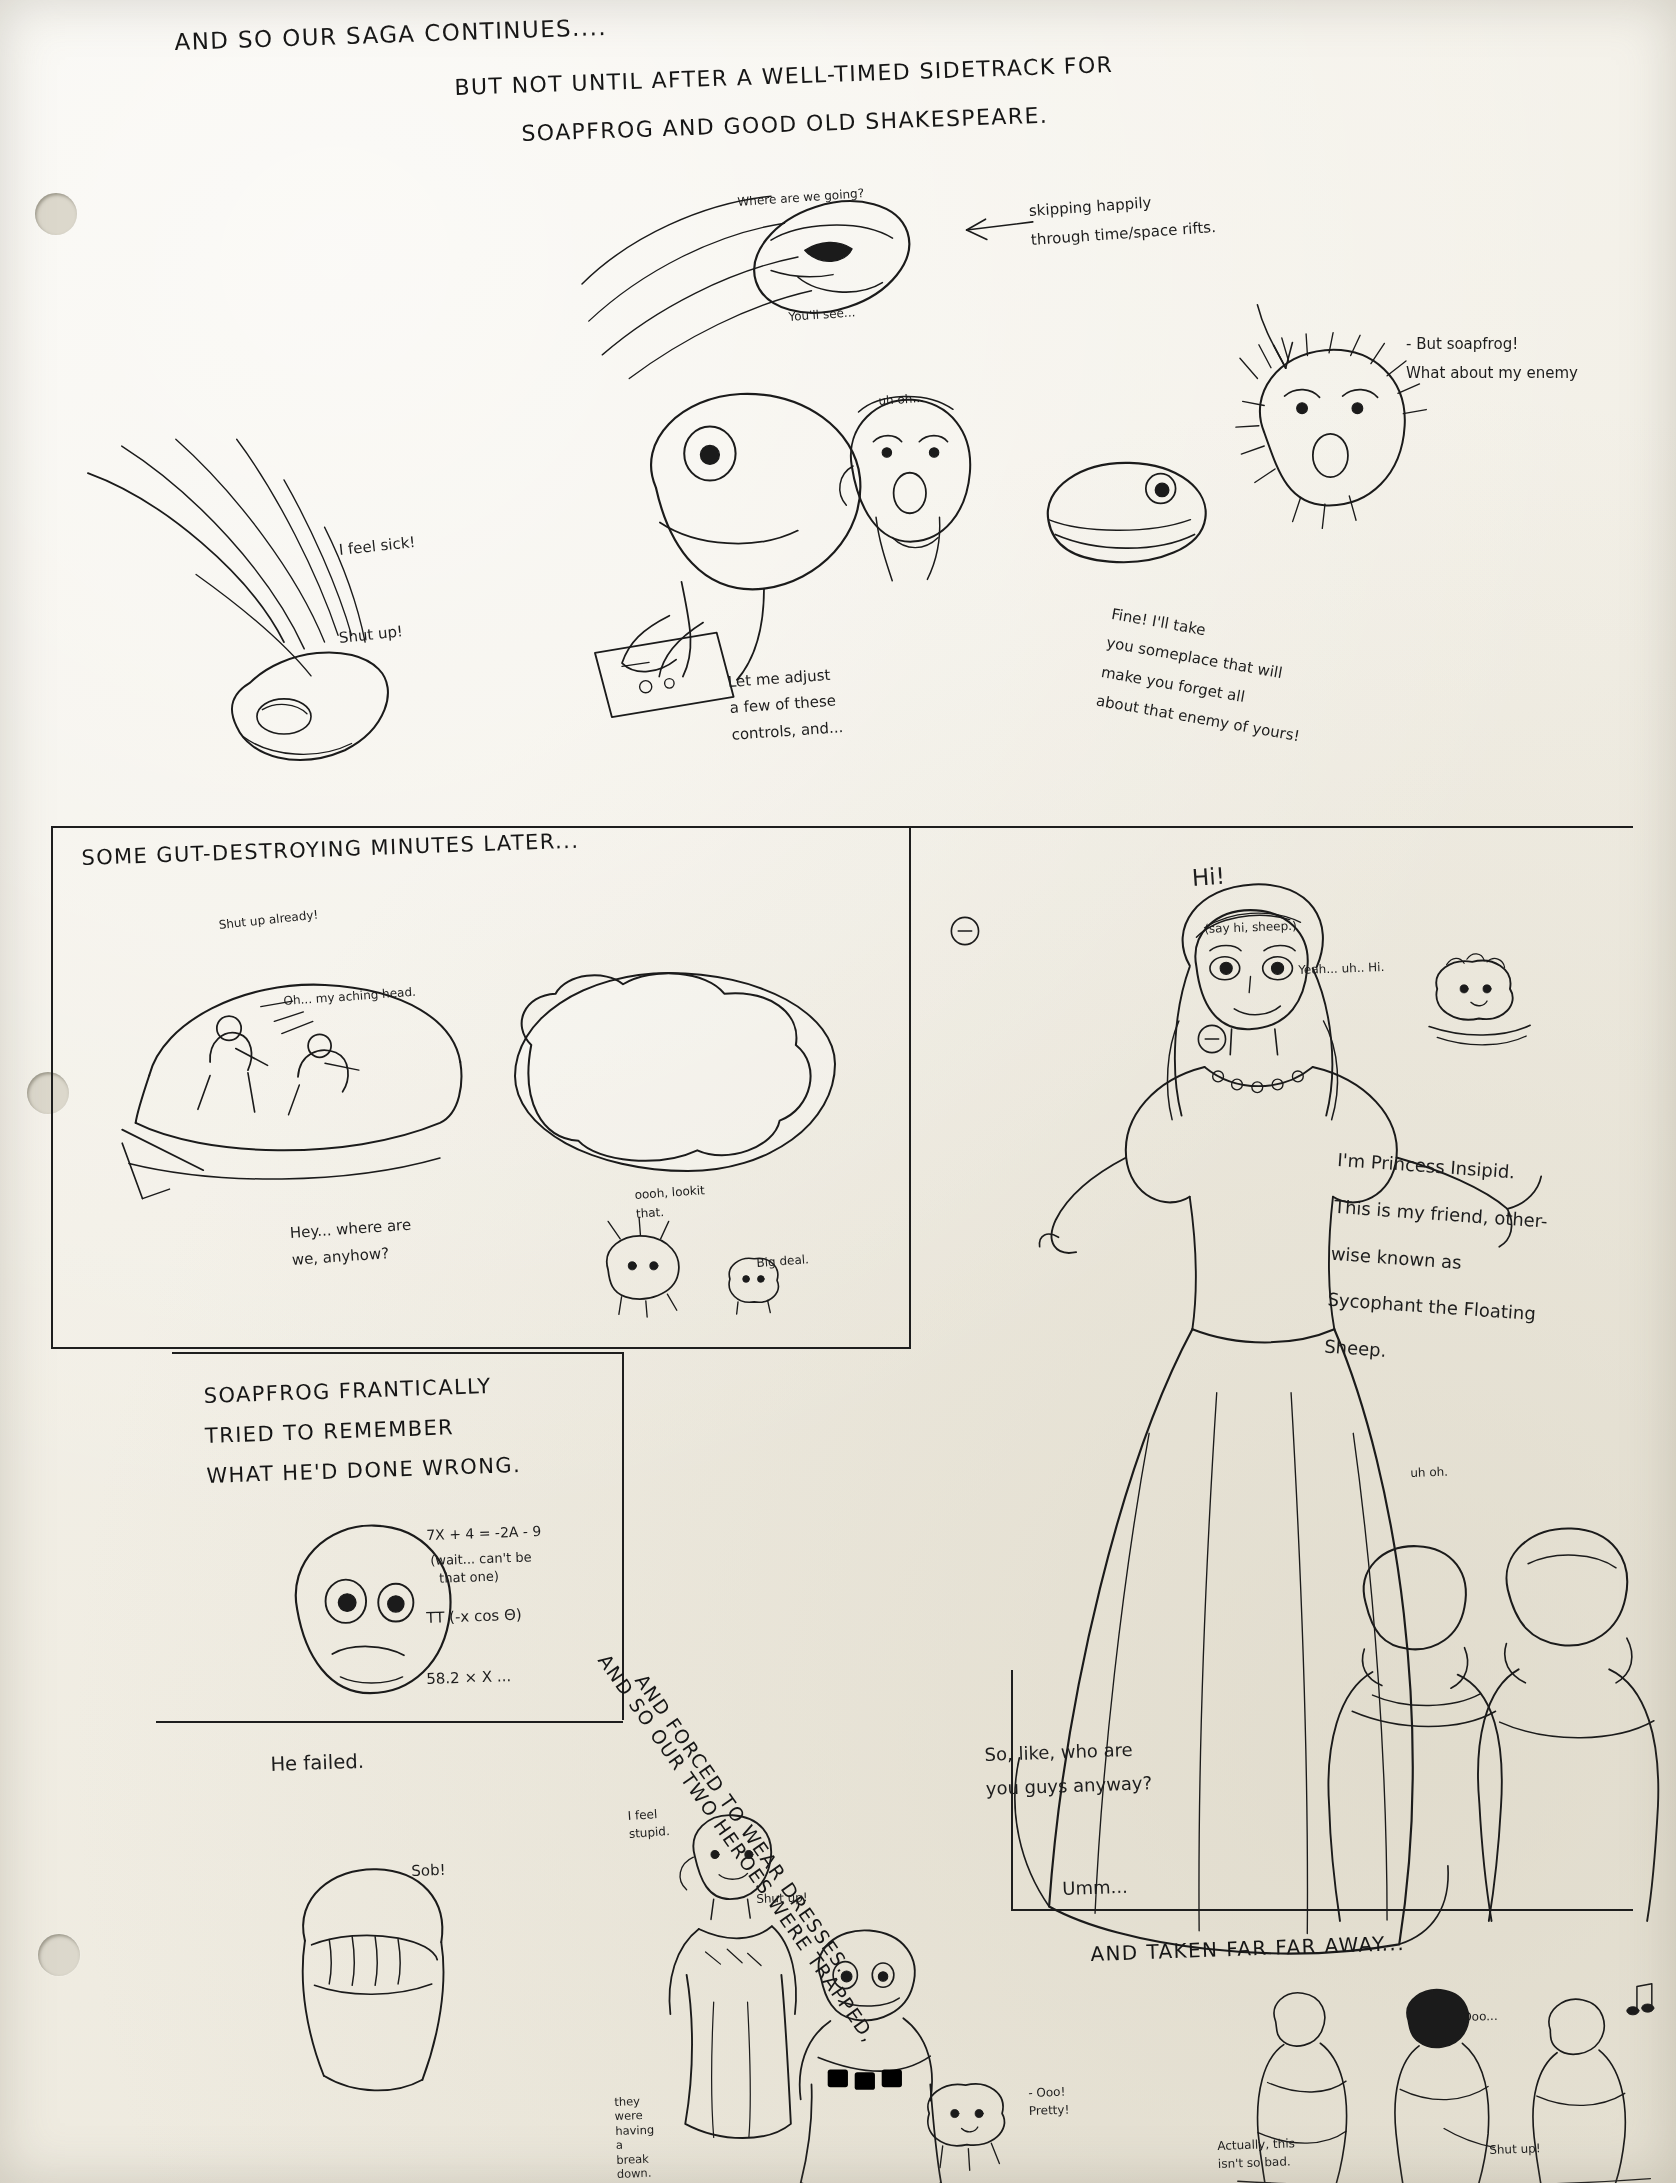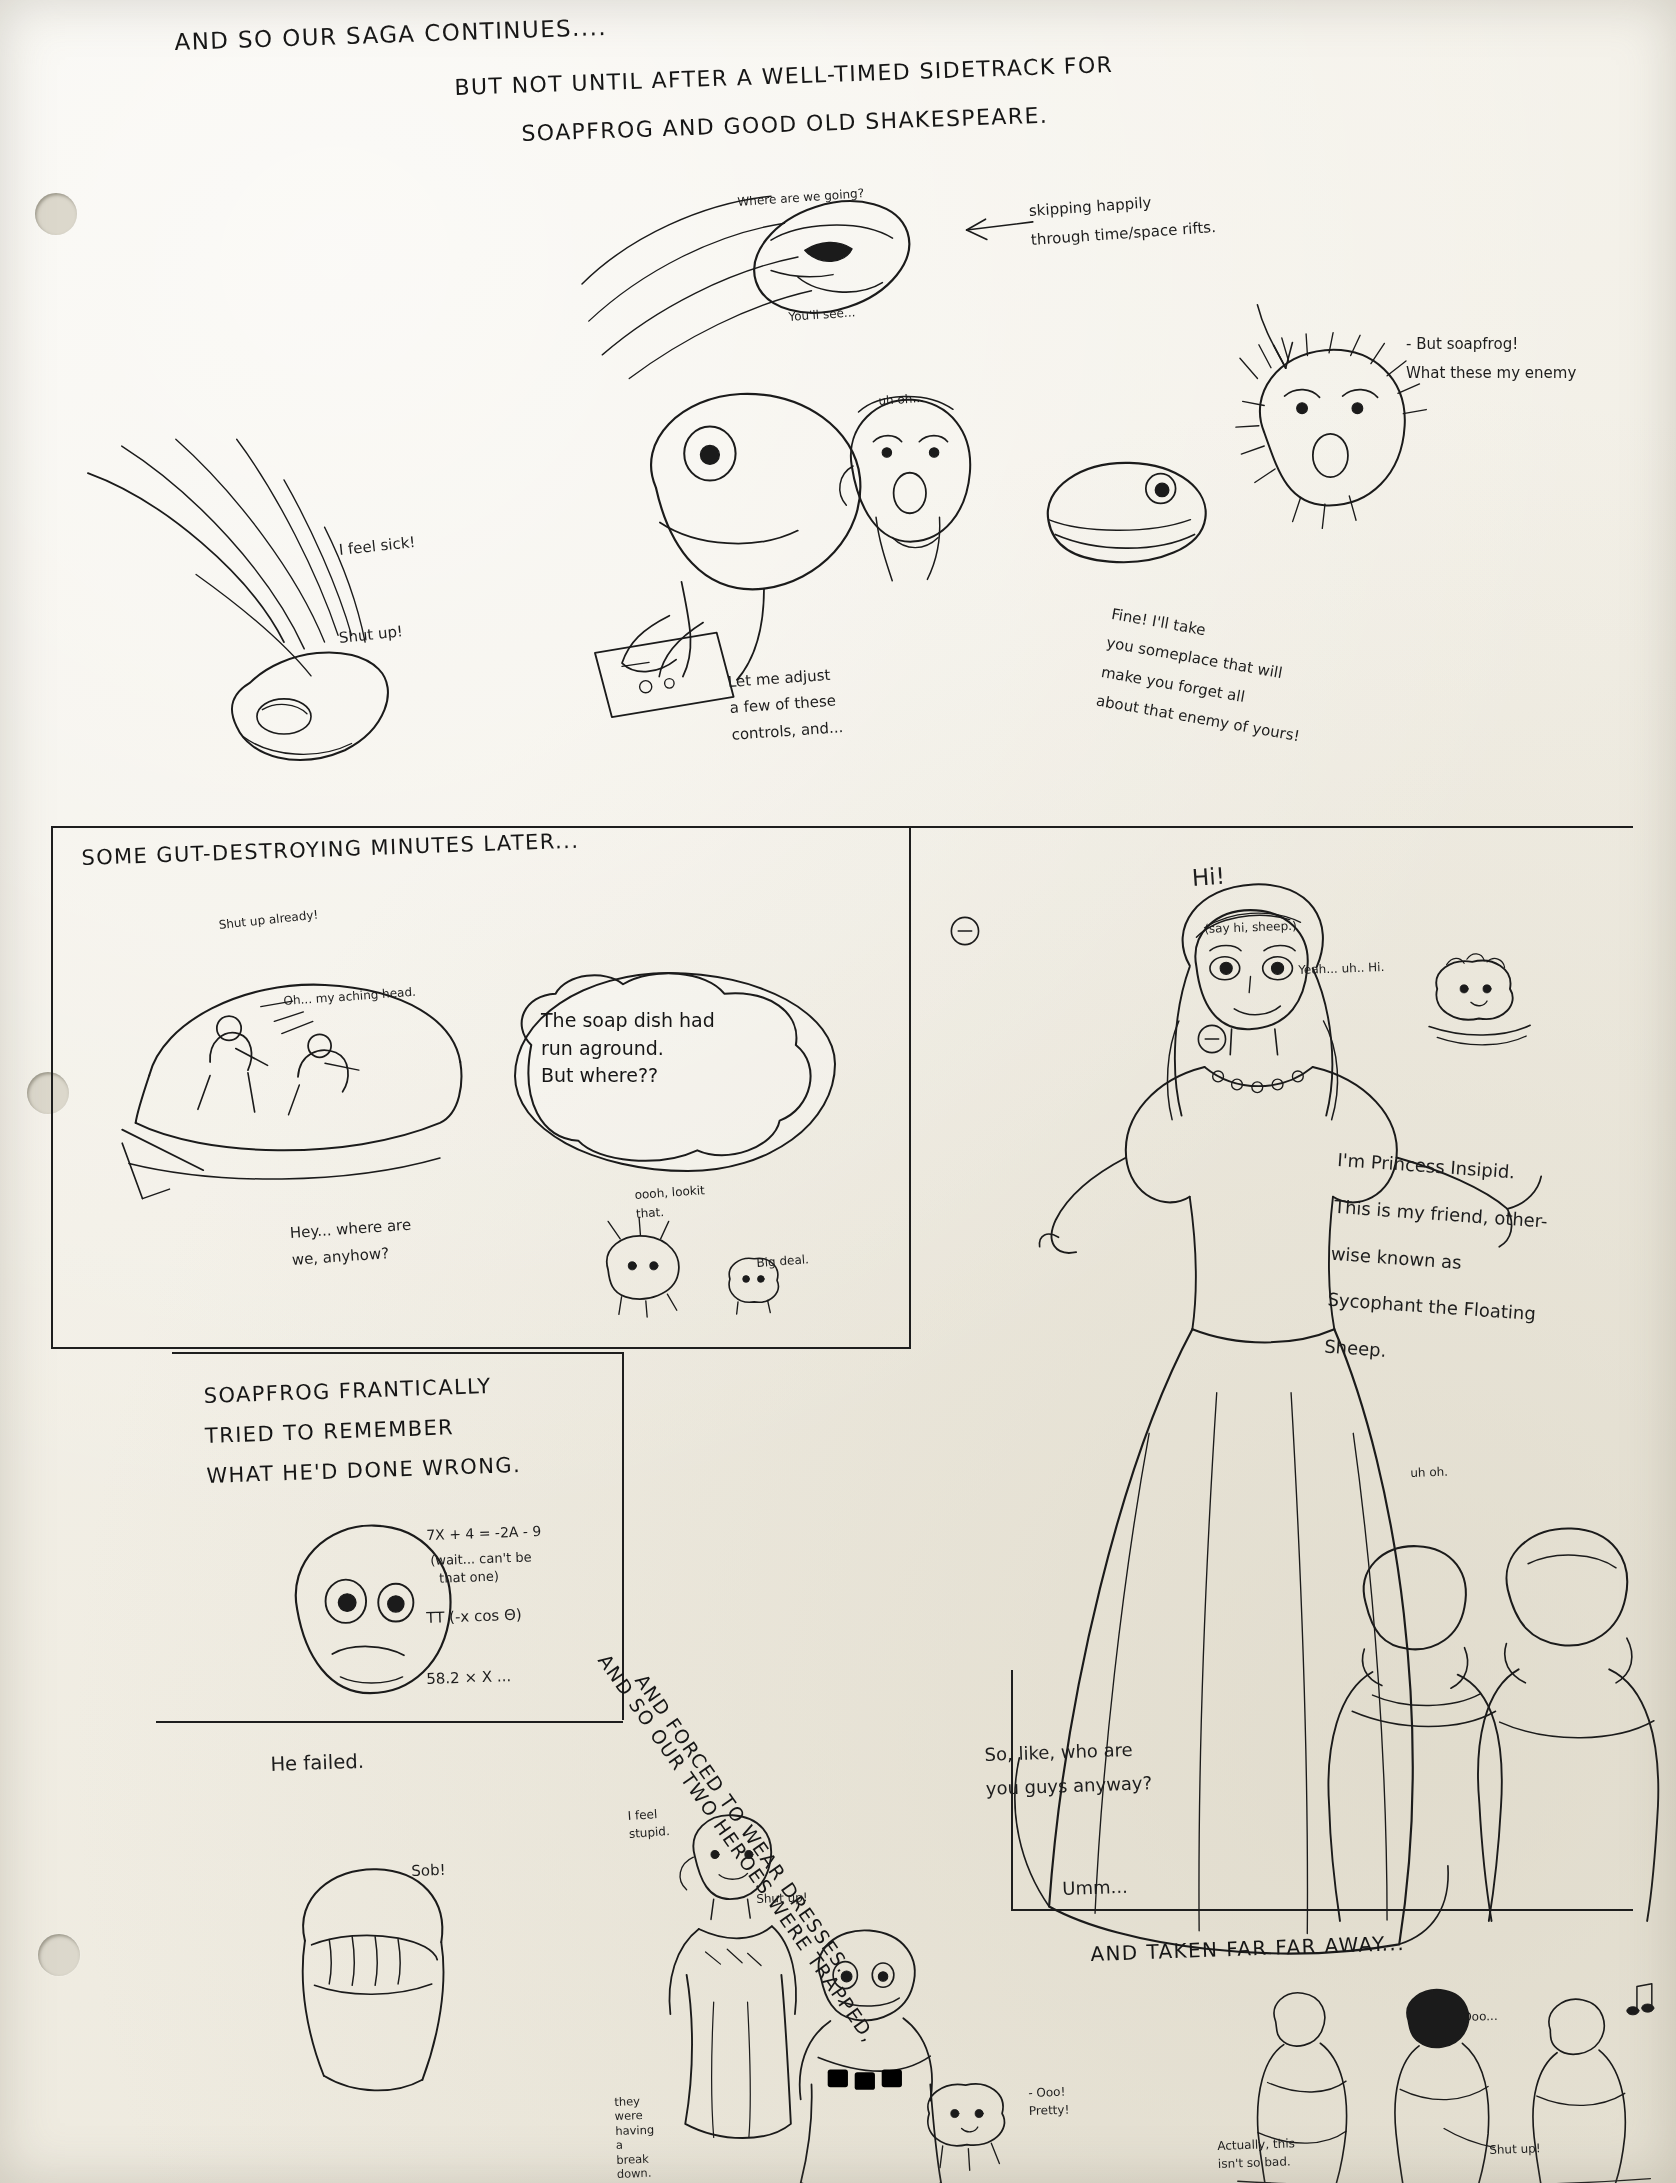--- a/index.html
+++ b/index.html
@@ -229,21 +229,21 @@
         <path d="M70 110 L 38 104"></path>
         <path d="M62 140 L 28 142"></path>
       <path d="M70 170 L 36 182"></path>
         <path d="M86 204 L 56 224"></path>
       <path d="M196 244 L 206 280"></path>
         <path d="M160 256 L 156 292"></path>
         <path d="M124 246 L 112 282"></path>
     </g>
   </svg>
   <div class="hw small rot-10" style="left:1406px; top:330px; line-height:1.9;">- But soapfrog!
-What these my enemy</div>
+What about my enemy</div>
   <div class="hw small rot10" style="left:1114px; top:600px; line-height:1.95;">Fine! I'll take
 you someplace that will
 make you forget all
 about that enemy of yours!</div>
 
   <div class="rule" style="left:51px; top:826px; width:1582px;"></div>
   <div class="vrule" style="left:909px; top:826px; height:521px;"></div>
   <div class="rule" style="left:51px; top:1347px; width:860px;"></div>
   <div class="vrule" style="left:51px; top:826px; height:521px;"></div>
   <div class="rule" style="left:172px; top:1352px; width:450px;"></div>
@@ -279,23 +279,20 @@
     <path d="M30 412 L 70 398" stroke-width="2.2"></path>
 
     <path d="M10 360 C 140 392, 330 392, 470 352" stroke-width="2.2"></path>
   </svg>
   <div class="hw tiny rot-6" style="left:218px; top:918px;">Shut up already!</div>
   <div class="hw tiny rot-4" style="left:283px; top:994px;">Oh... my aching head.</div>
   <div class="hw small rot-4" style="left:289px; top:1220px; line-height:1.8;">Hey... where are
 we, anyhow?</div>
 
   <div class="bubble" style="left:514px; top:972px; width:318px; height:196px;"></div>
-  <div class="bubble-text" style="left:541px; top:1007px; width:284px;">The soap dish had
-run aground.
-But where??</div>
   <svg class="ink" style="left:504px; top:964px; width:338px; height:216px;" viewBox="0 0 500 320" width="338" height="216">
     <path d="M40 120 C 10 90, 30 46, 76 44 C 92 14, 150 8, 176 30 C 220 4, 300 10, 326 44 C 392 38, 440 72, 432 120 C 470 150, 456 214, 408 232 C 400 272, 330 296, 286 276 C 230 302, 140 294, 110 262 C 56 258, 24 204, 40 120 Z" stroke-width="3"></path>
   </svg>
 
   <svg class="ink" style="left:581px; top:1216px; width:135px; height:101px;" viewBox="0 0 200 150" width="135" height="101">
     <path d="M40 80 C 30 48, 62 26, 96 30 C 130 34, 150 58, 144 86 C 138 116, 96 130, 66 120 C 46 114, 42 98, 40 80 Z" stroke-width="2.6"></path>
     <path d="M58 34 L 40 8" stroke-width="2"></path>
     <path d="M88 28 L 86 2" stroke-width="2"></path>
     <path d="M118 34 L 130 8" stroke-width="2"></path>
     <circle cx="76" cy="74" r="6" class="fillblack" stroke-width="1.4"></circle>

